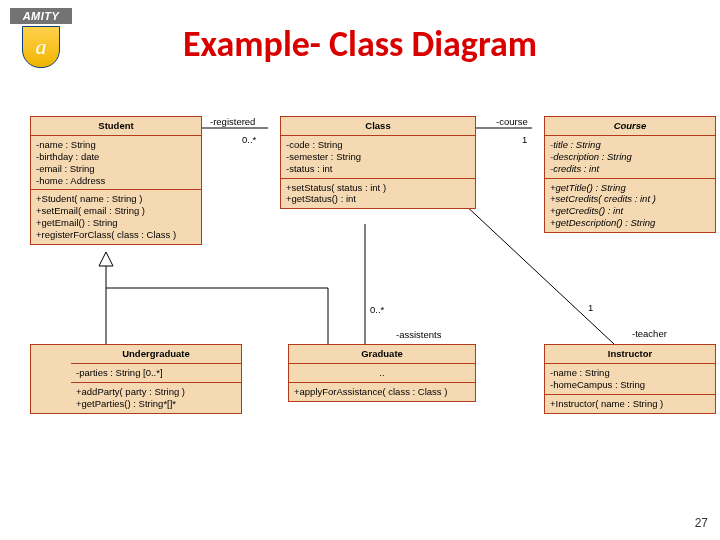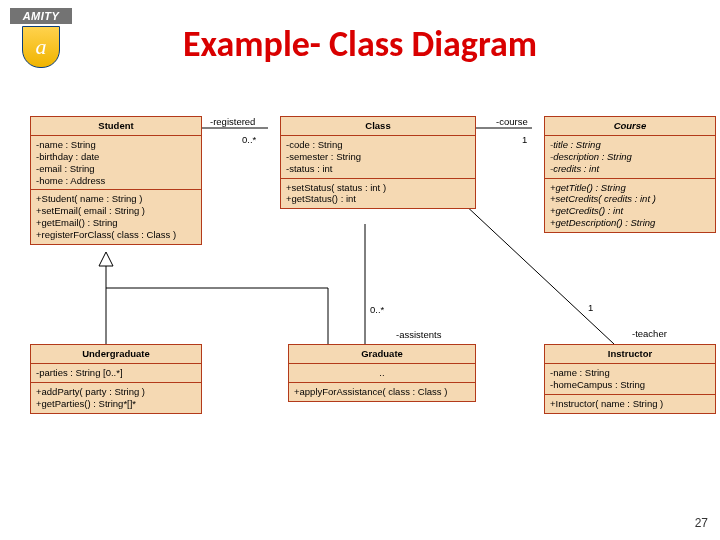--- a/index.html
+++ b/index.html
@@ -182,21 +182,21 @@
       <div>-credits : int</div>
     </div>
     <div class="sec ops">
       <div>+getTitle() : String</div>
       <div>+setCredits( credits : int )</div>
       <div>+getCredits() : int</div>
       <div>+getDescription() : String</div>
     </div>
   </div>
 
-  <div class="cls" style="left:0; top:232px; width:170px;">
+  <div class="cls" style="left:0; top:232px; width:170px;padding-left:40px;">
     <div class="hdr">Undergraduate</div>
     <div class="sec attrs">
       <div>-parties : String [0..*]</div>
     </div>
     <div class="sec ops">
       <div>+addParty( party : String )</div>
       <div>+getParties() : String*[]*</div>
     </div>
   </div>
 

